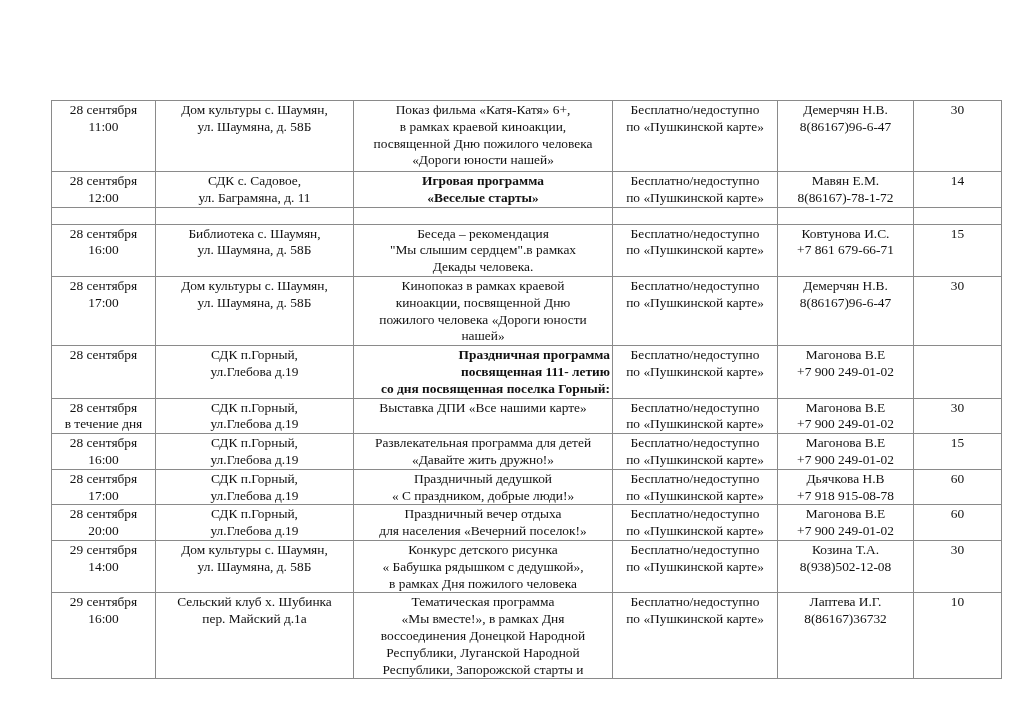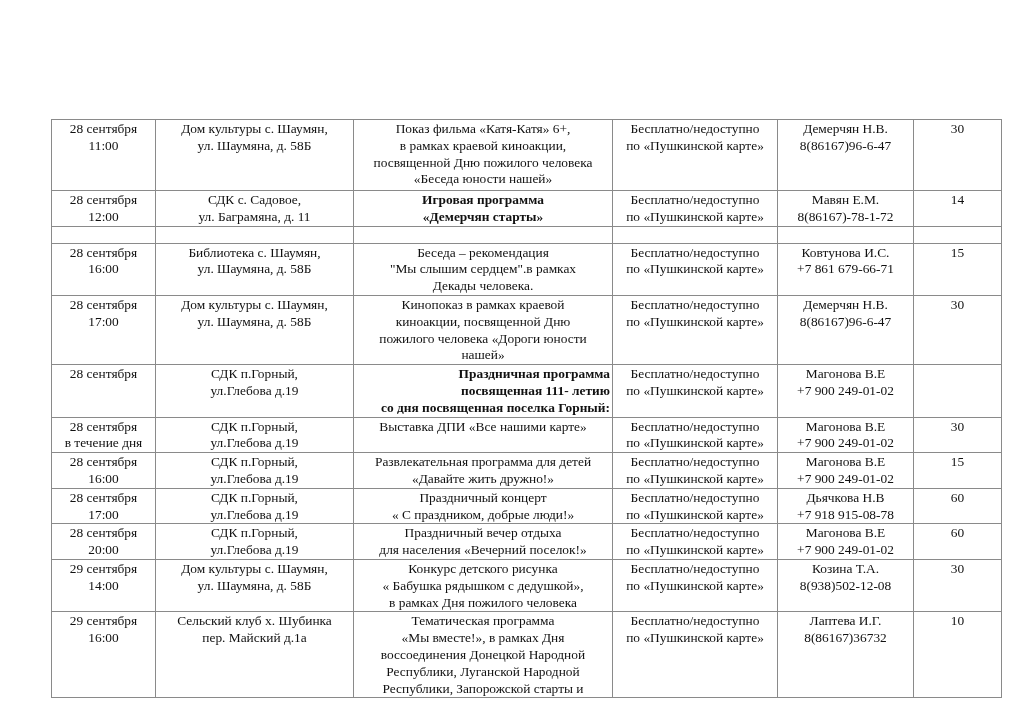--- a/index.html
+++ b/index.html
@@ -13,21 +13,20 @@
     position: relative;
     overflow: hidden;
     font-family: "Liberation Serif", "DejaVu Serif", serif;
     color: #111111;
   }
   .page {
     position: absolute;
     left: 0; top: 0;
     width: 1024px; height: 648px;
     background: #ffffff;
-    margin-top: 19px;
   }
   table.schedule {
     position: absolute;
     left: 51px;
     top: 100px;
     width: 950px;
     border-collapse: collapse;
     table-layout: fixed;
     font-size: 13.4px;
     line-height: 16.8px;
@@ -70,21 +69,21 @@
       <span class="line">11:00</span>
     </td>
     <td style="height: 69px;">
             <span class="line">Дом культуры с. Шаумян,</span>
             <span class="line">ул. Шаумяна, д. 58Б</span>
           </td>
     <td style="height: 69px;">
             <span class="line">Показ фильма «Катя-Катя» 6+,</span>
             <span class="line">в рамках краевой киноакции,</span>
             <span class="line">посвященной Дню пожилого человека</span>
-            <span class="line">«Беседа юности нашей»</span>
+            <span class="line">«Дороги юности нашей»</span>
           </td>
     <td style="height: 69px;">
             <span class="line">Бесплатно/недоступно</span>
             <span class="line">по «Пушкинской карте»</span>
           </td>
     <td style="height: 69px;">
             <span class="line">Демерчян Н.В.</span>
             <span class="line">8(86167)96-6-47</span>
           </td>
     <td style="height: 69px;">
@@ -95,21 +94,21 @@
     <td style="height: 32px;">
       <span class="line">28 сентября</span>
       <span class="line">12:00</span>
     </td>
     <td style="height: 32px;">
             <span class="line">СДК с. Садовое,</span>
             <span class="line">ул. Баграмяна, д. 11</span>
           </td>
     <td style="height: 32px; font-weight: bold;">
             <span class="line">Игровая программа</span>
-            <span class="line">«Демерчян старты»</span>
+            <span class="line">«Веселые старты»</span>
           </td>
     <td style="height: 32px;">
             <span class="line">Бесплатно/недоступно</span>
             <span class="line">по «Пушкинской карте»</span>
           </td>
     <td style="height: 32px;">
             <span class="line">Мавян Е.М.</span>
             <span class="line">8(86167)-78-1-72</span>
           </td>
     <td style="height: 32px;">
@@ -255,21 +254,21 @@
         <tr>
     <td style="height: 32px;">
       <span class="line">28 сентября</span>
       <span class="line">17:00</span>
     </td>
     <td style="height: 32px;">
             <span class="line">СДК п.Горный,</span>
             <span class="line">ул.Глебова д.19</span>
           </td>
     <td style="height: 32px;">
-            <span class="line">Праздничный концерт</span>
+            <span class="line">Праздничный дедушкой</span>
             <span class="line">« С праздником, добрые люди!»</span>
           </td>
     <td style="height: 32px;">
             <span class="line">Бесплатно/недоступно</span>
             <span class="line">по «Пушкинской карте»</span>
           </td>
     <td style="height: 32px;">
             <span class="line">Дьячкова Н.В</span>
             <span class="line">+7 918 915-08-78</span>
           </td>

